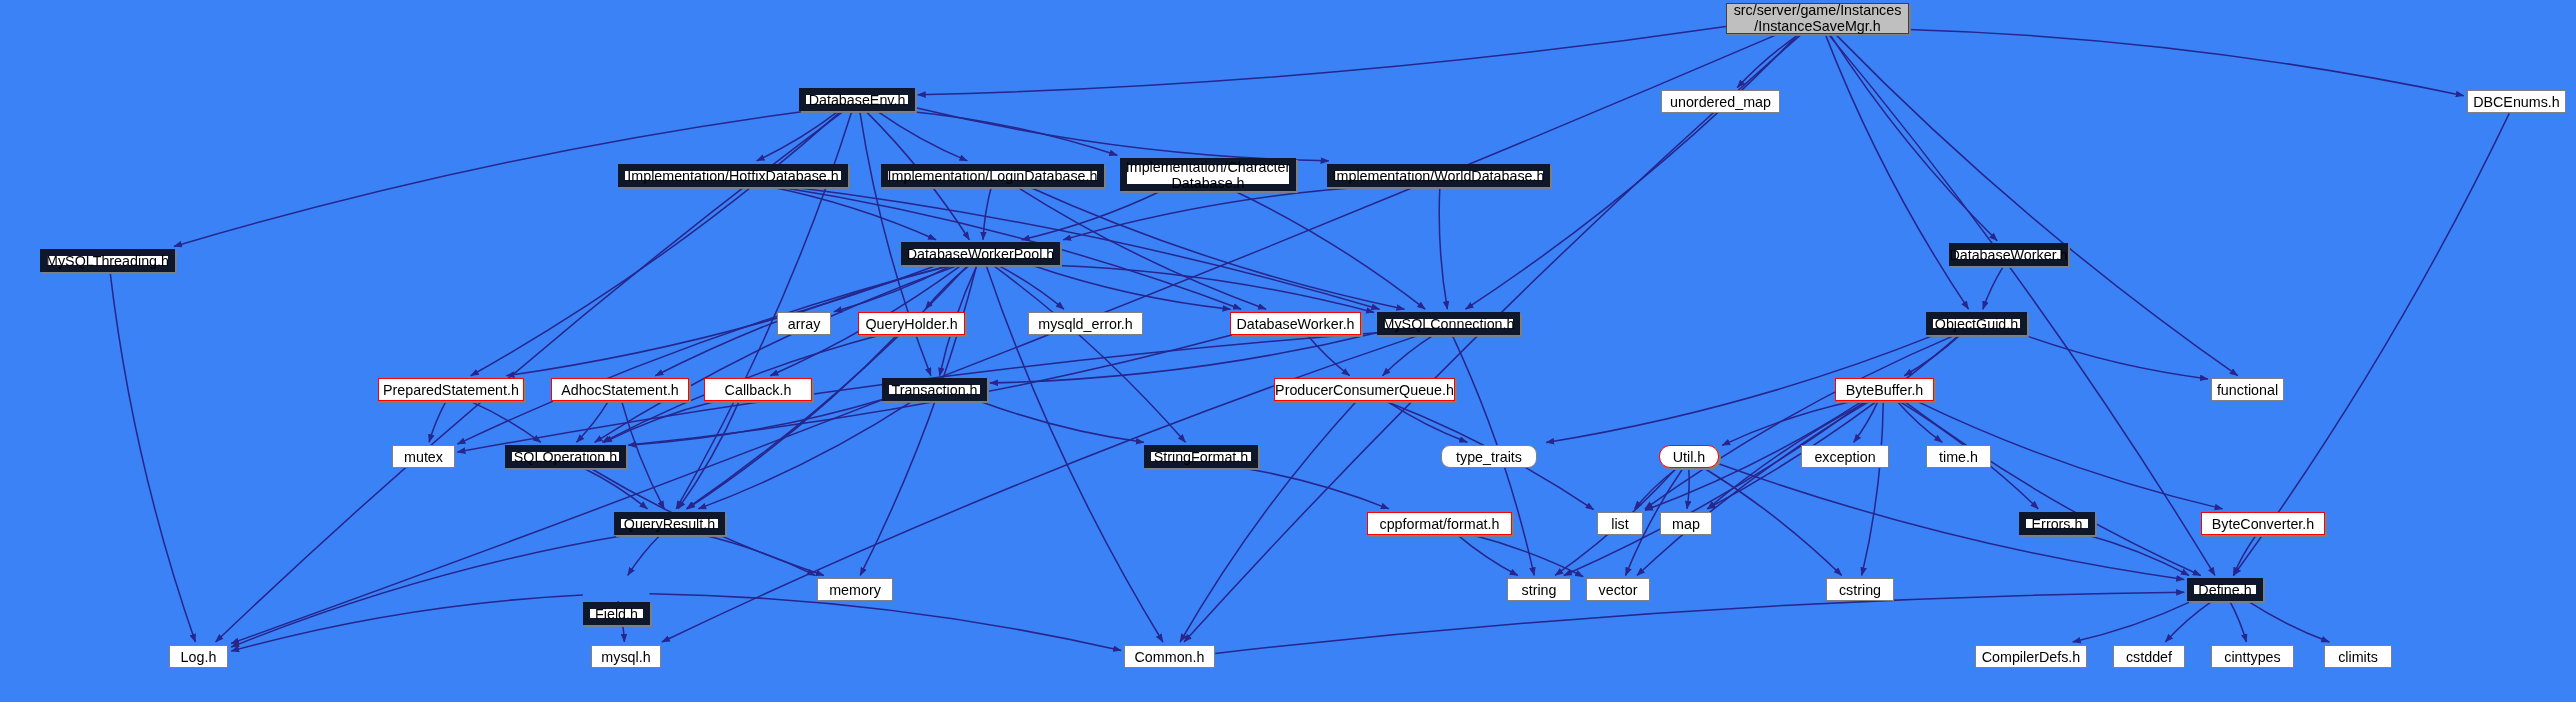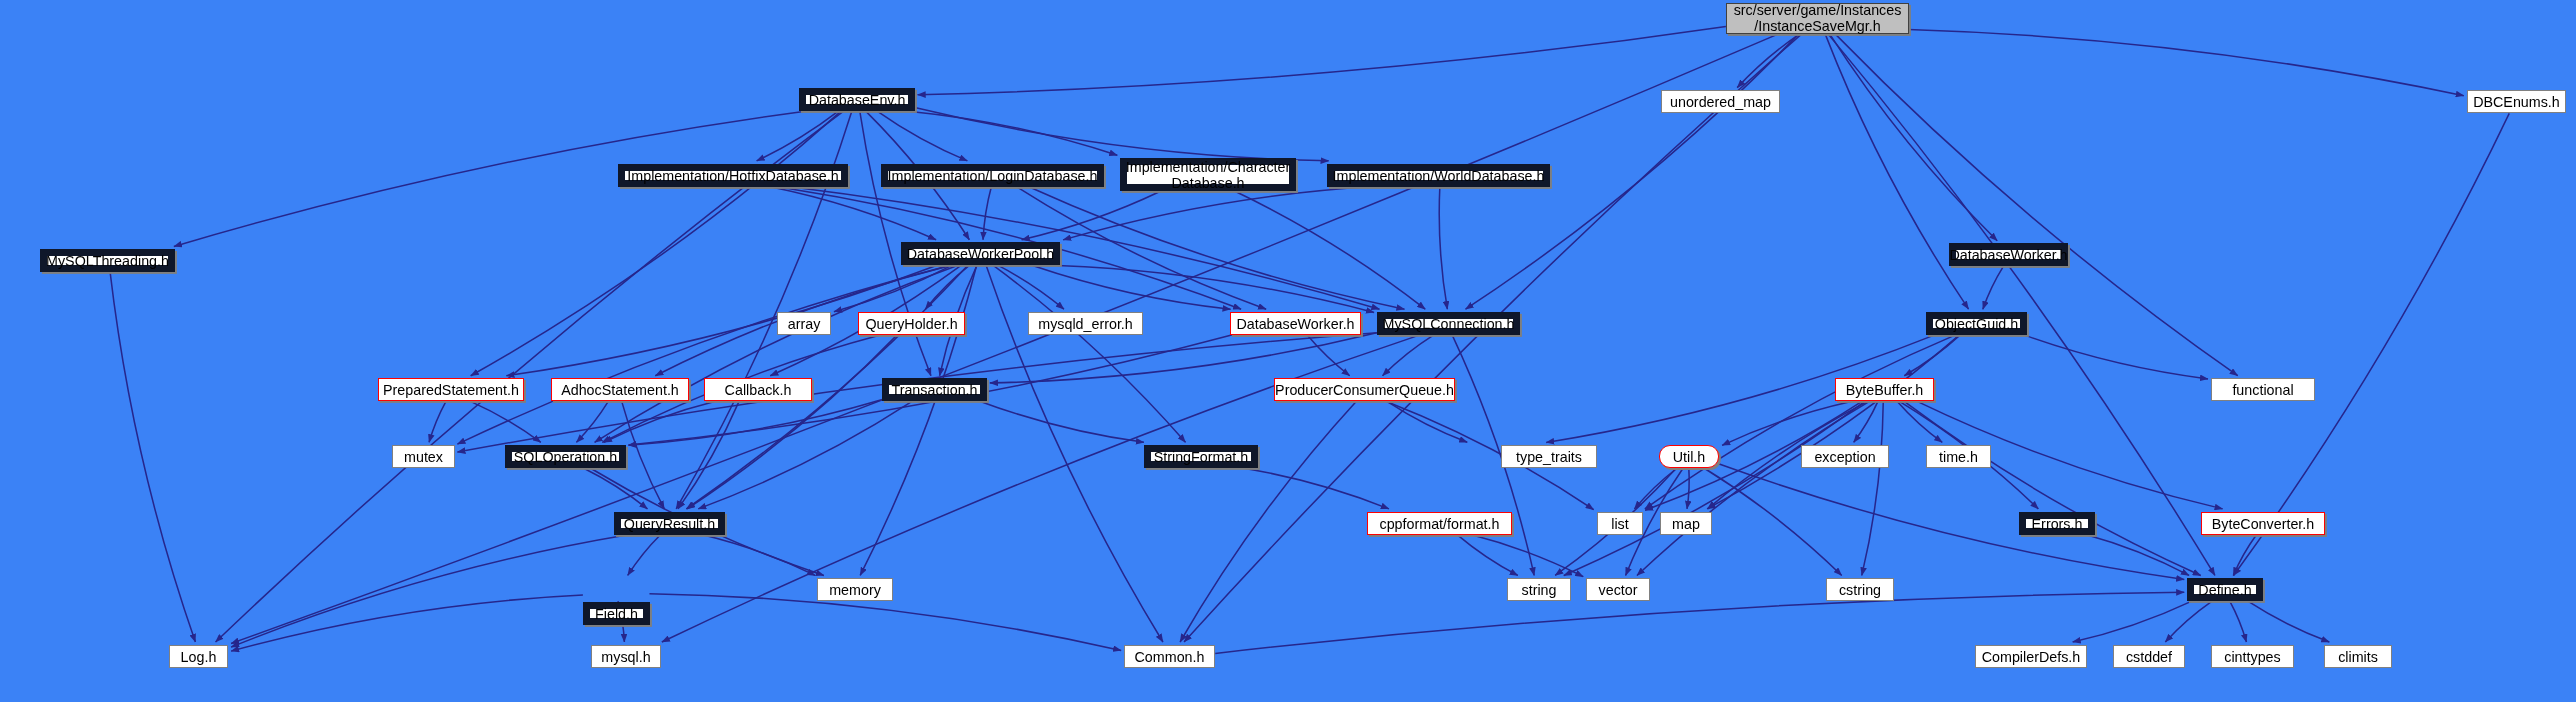--- a/index.html
+++ b/index.html
@@ -179,25 +179,25 @@
       <div class="node red shadow" style="left: 858px; top: 312px; width: 107px; height: 23px;">QueryHolder.h</div>
       <div class="node gray" style="left: 1028px; top: 312px; width: 115px; height: 23px;">mysqld_error.h</div>
       <div class="node red shadow" style="left: 1230px; top: 312px; width: 131px; height: 23px;">DatabaseWorker.h</div>
       <div class="node black shadow" style="left: 1377px; top: 312px; width: 143px; height: 23px;">MySQLConnection.h</div>
       <div class="node red shadow" style="left: 378px; top: 378px; width: 146px; height: 23px;">PreparedStatement.h</div>
       <div class="node red shadow" style="left: 551px; top: 378px; width: 138px; height: 23px;">AdhocStatement.h</div>
       <div class="node red shadow" style="left: 704px; top: 378px; width: 108px; height: 23px;">Callback.h</div>
       <div class="node black shadow" style="left: 882px; top: 378px; width: 105px; height: 23px;">Transaction.h</div>
       <div class="node red shadow" style="left: 1274px; top: 378px; width: 181px; height: 23px;">ProducerConsumerQueue.h</div>
       <div class="node red shadow" style="left: 1835px; top: 378px; width: 99px; height: 23px;">ByteBuffer.h</div>
-      <div class="node gray" style="left: 2211px; top: 378px; width: 104px; height: 23px;">functional</div>
+      <div class="node gray" style="left: 2211px; top: 378px; width: 73px; height: 23px;">functional</div>
       <div class="node gray" style="left: 392px; top: 445px; width: 63px; height: 23px;">mutex</div>
       <div class="node black shadow" style="left: 505px; top: 445px; width: 121px; height: 23px;">SQLOperation.h</div>
       <div class="node black shadow" style="left: 1144px; top: 445px; width: 114px; height: 23px;">StringFormat.h</div>
-      <div class="node gray" style="left: 1501px; top: 445px; width: 96px; height: 23px;">type_traits</div>
+      <div class="node gray" style="left: 1441px; top: 445px; width: 96px; height: 23px; border-radius: 9px;">type_traits</div>
       <div class="node red shadow" style="left: 1659px; top: 445px; width: 60px; height: 23px; border-radius: 11px;">Util.h</div>
       <div class="node gray" style="left: 1801px; top: 445px; width: 88px; height: 23px;">exception</div>
       <div class="node gray" style="left: 1926px; top: 445px; width: 65px; height: 23px;">time.h</div>
       <div class="node black shadow" style="left: 614px; top: 512px; width: 111px; height: 23px;">QueryResult.h</div>
       <div class="node red shadow" style="left: 1367px; top: 512px; width: 145px; height: 23px;">cppformat/format.h</div>
       <div class="node gray" style="left: 1597px; top: 512px; width: 46px; height: 23px;">list</div>
       <div class="node gray" style="left: 1660px; top: 512px; width: 52px; height: 23px;">map</div>
       <div class="node black shadow" style="left: 2019px; top: 512px; width: 76px; height: 23px;">Errors.h</div>
       <div class="node red shadow" style="left: 2201px; top: 512px; width: 124px; height: 23px;">ByteConverter.h</div>
       <div class="node black shadow" style="left: 583px; top: 578px; width: 67px; height: 23px; margin-top: 24px;">Field.h</div>

